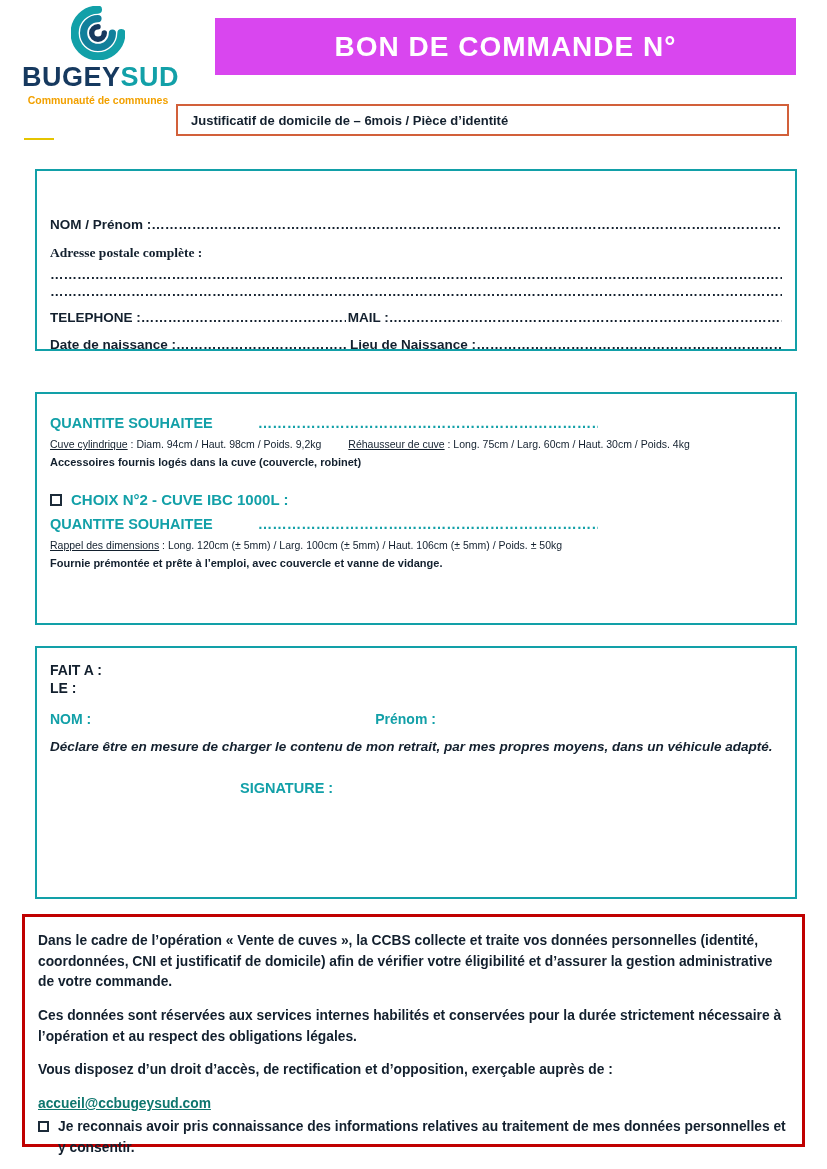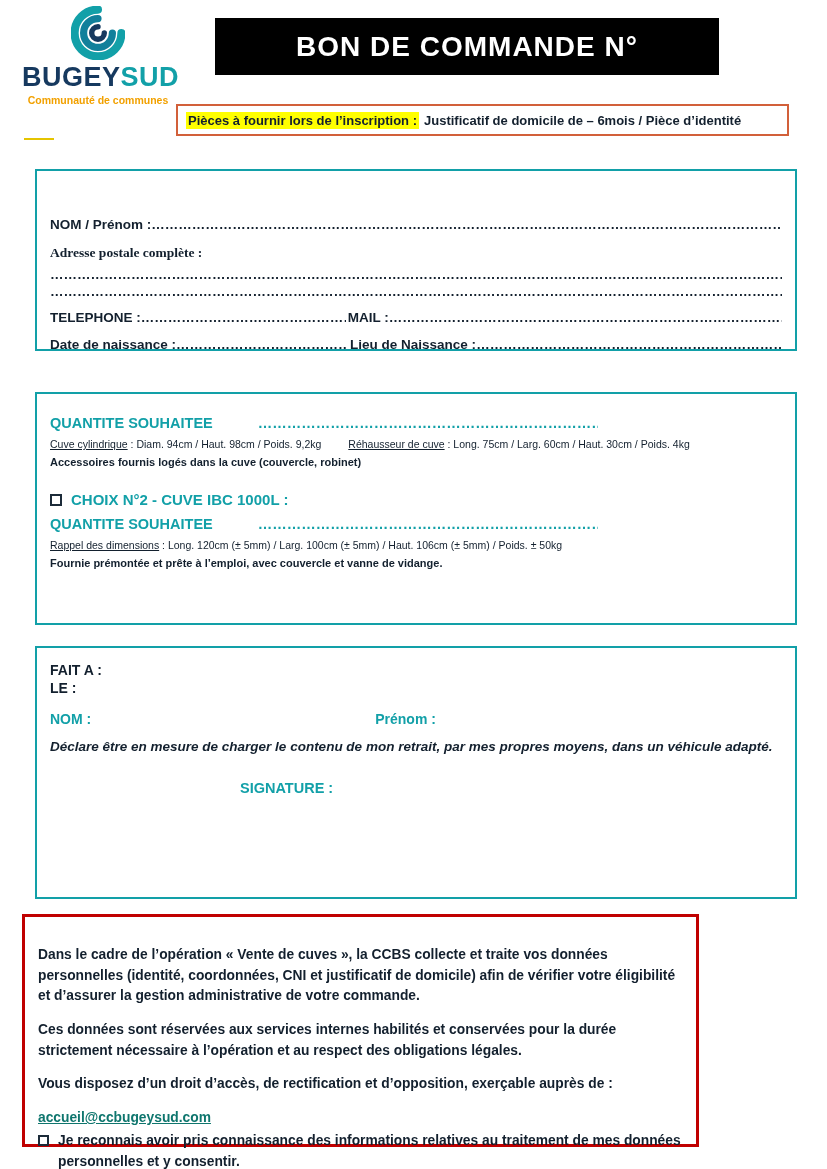--- a/index.html
+++ b/index.html
@@ -10,21 +10,21 @@
   
   .logo { position:absolute; left:22px; top:6px; width:152px; text-align:center; }
   .logo svg { display:block; margin:0 auto; }
   .brand { font-size:27px; font-weight:bold; letter-spacing:.5px; line-height:1; margin-top:4px; white-space:nowrap; }
   .brand .bugey { color:#16395f; }
   .brand .sud { color:#12a0a8; }
   .tagline { color:#f2a100; font-size:10.5px; font-weight:bold; margin-top:3px; }
   .yellow-dash { position:absolute; left:24px; top:138px; width:30px; height:2px; background:#e5c400; }
 
   
-  .banner { position:absolute; left:215px; top:18px; width:504px; height:57px; background:#000000;
+  .banner { position:absolute; left:215px; top:18px; width:581px; height:57px; background:#d946ef;
             display:flex; align-items:center; justify-content:center; }
   .banner span { color:#fff; font-size:28px; font-weight:bold; letter-spacing:1px; }
 
   
   .notice { position:absolute; left:176px; top:104px; width:613px; height:32px; border:2px solid #d2603a;
             display:flex; align-items:center; padding:0 8px; font-size:13px; font-weight:bold;
             white-space:nowrap; overflow:hidden; }
   .notice .hl { background:#ffff00; padding:1px 2px; }
   .notice .nt { margin-left:5px; }
 
@@ -57,22 +57,22 @@
 
   
   .sig { top:646px; height:253px; padding:13px; font-weight:bold; font-size:14px; }
   .sig .dark { color:#13202e; line-height:18px; }
   .sig-row { display:flex; margin-top:14px; color:#12a0a8; }
   .sig-row .prenom { margin-left:284px; }
   .declaration { margin-top:12px; font-style:italic; font-size:13.5px; color:#13202e; }
   .signature-label { margin-top:26px; margin-left:190px; color:#12a0a8; font-size:14.5px; }
 
   
-  .privacy { position:absolute; left:22px; top:914px; width:677px; height:233px; border:3px solid #c00000;
-             padding:28px 13px; font-size:13.8px; font-weight:bold; line-height:1.5; color:#13202e; }
+  .privacy { position:absolute; left:22px; top:914px; width:783px; height:233px; border:3px solid #c00000;
+             padding:14px 13px; font-size:13.8px; font-weight:bold; line-height:1.5; color:#13202e; }
   .privacy p { margin:0 0 13px 0; }
   .privacy .email { color:#0f766e; text-decoration:underline; font-weight:bold; display:inline-block; margin-top:-8px; }
   .consent { display:flex; align-items:flex-start; margin-top:2px; }
   .consent .cbox { margin-top:4px; width:11px; height:11px; }
 </style>
 </head>
 <body>
 
 <div class="page">
 
@@ -85,21 +85,20 @@
     <div class="brand"><span class="bugey">BUGEY</span><span class="sud">SUD</span></div>
     <div class="tagline">Communauté de communes</div>
   </div>
   <div class="yellow-dash"></div>
 
   <div class="banner">
     <span>BON DE COMMANDE N°</span>
   </div>
 
   <div class="notice">
-    <span class="hl">Pièces à fournir lors de l’inscription :</span>
     <span class="nt">Justificatif de domicile de – 6mois / Pièce d’identité</span>
   </div>
 
   <div class="tbox identity">
     <div class="line">
       <span>NOM / Prénom :</span>
       <span class="dots">………………………………………………………………………………………………………………………………………………………………………………………………………………………………………………………………………………………………………………………………………………………………………………</span>
     </div>
     <div class="line mt13">
       <span>Adresse postale complète :</span>

